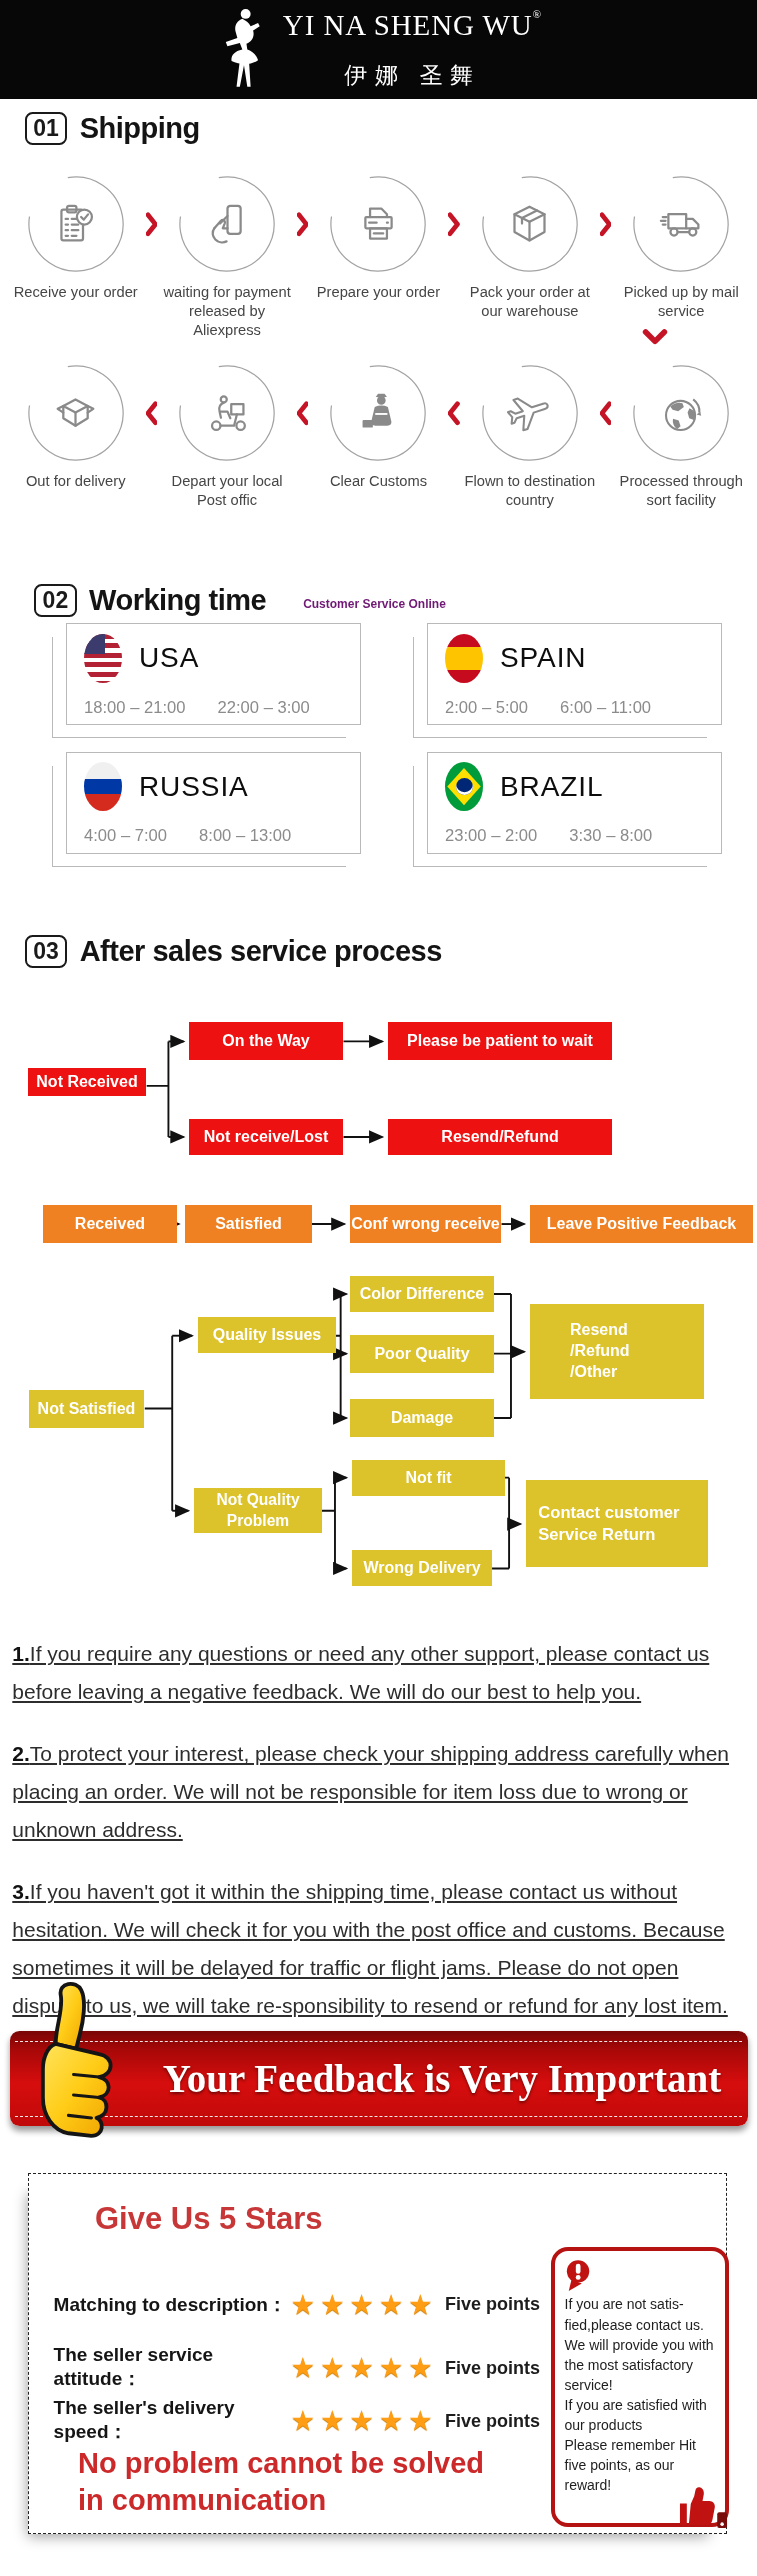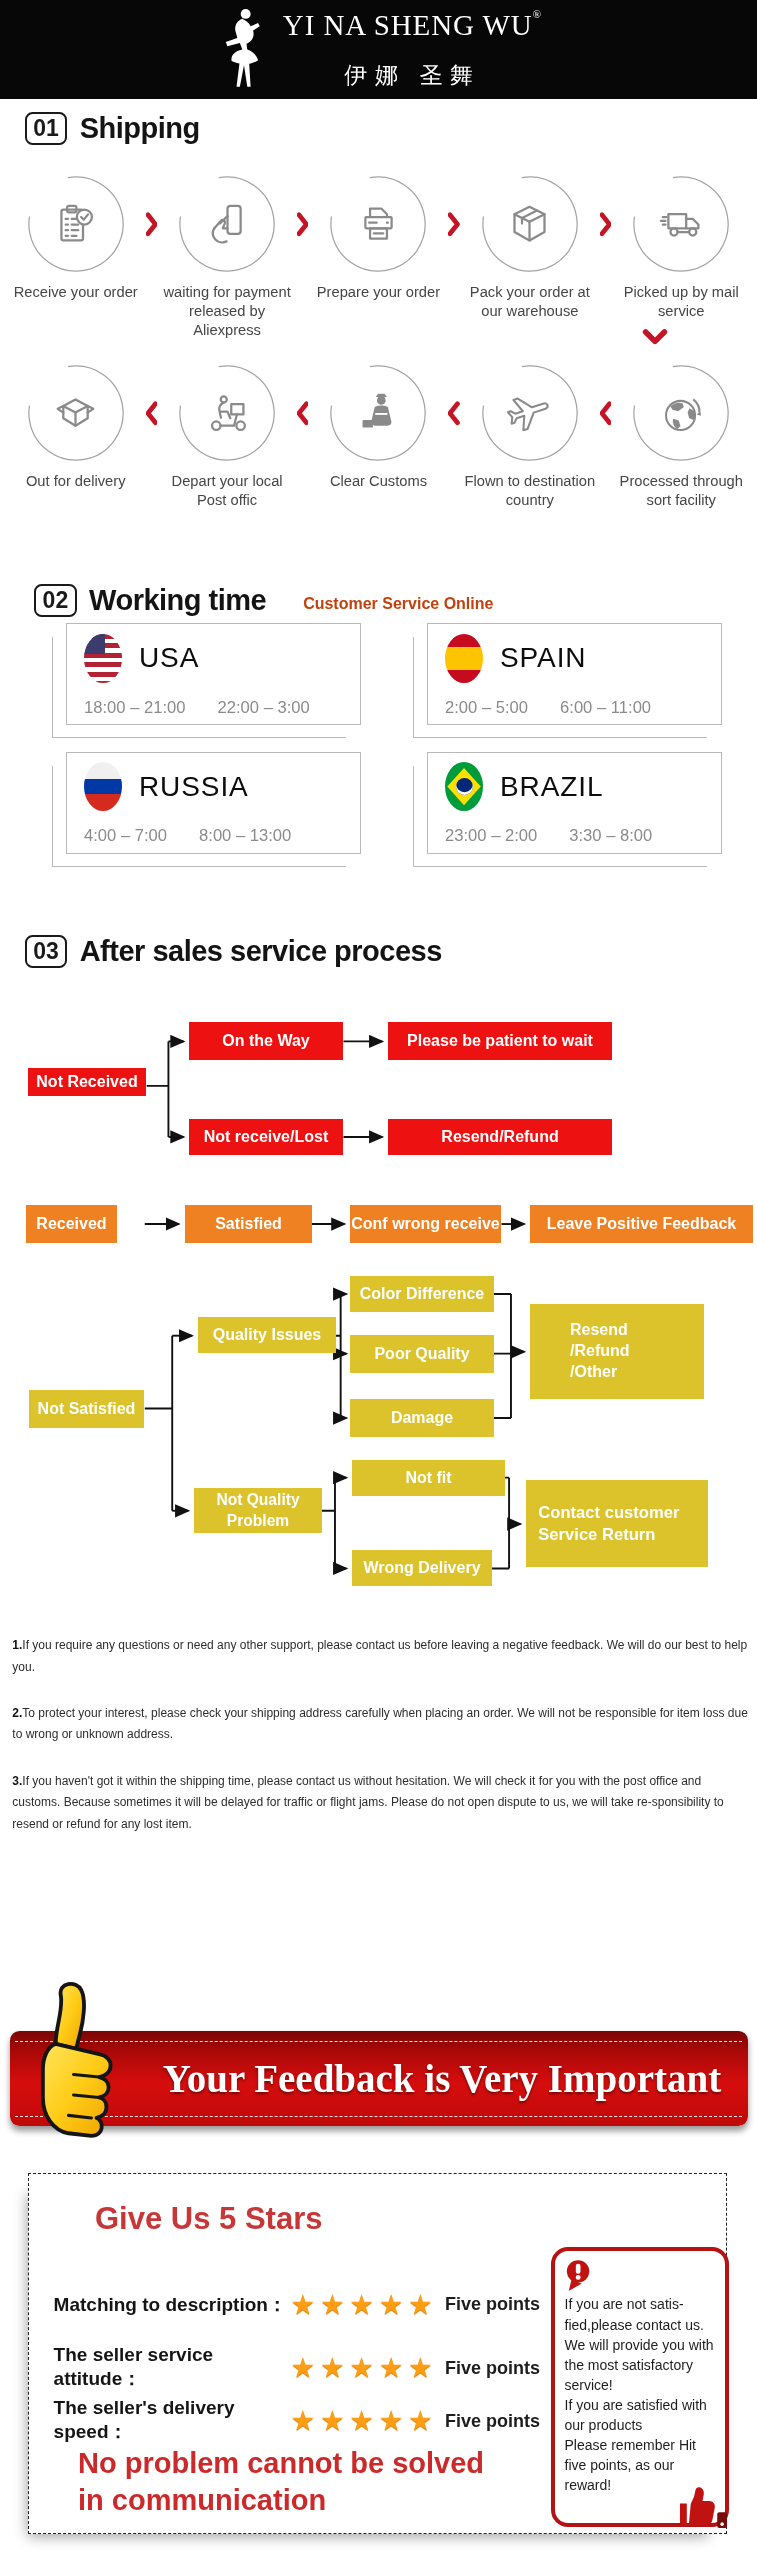--- a/index.html
+++ b/index.html
@@ -12,21 +12,21 @@
   #logo{display:block;}
   .brand-wrap{text-align:center;color:#fff;}
   .brand-line{font-family:"Liberation Serif",serif;font-size:29px;letter-spacing:0.9px;}
   .brand-line sup{font-size:11.4px;vertical-align:17px;}
   .brand-cn{font-size:23px;letter-spacing:7.6px;margin-top:18px;}
   
   .sec-title{display:flex;align-items:center;gap:12.3px;}
   .sec-num{border:2.4px solid #1a1a1a;border-radius:7.6px;font-size:23px;font-weight:700;
            padding:2.8px 6.6px;color:#1a1a1a;line-height:1;}
   .sec-name{font-size:29px;font-weight:600;color:#141414;letter-spacing:-0.5px;}
-  .sec-sub{font-size:16px;font-weight:700;color:#c2410c;margin-left:24.6px;margin-top:7.6px;}
+  .sec-sub{font-size:12px;font-weight:700;color:#701a75;margin-left:24.6px;margin-top:7.6px;}
   
   .ship-row{display:flex;align-items:flex-start;}
   .ship-col{width:140px;display:flex;flex-direction:column;align-items:center;}
   .ship-circle{width:98px;height:98px;position:relative;}
   .ship-circle .arc{position:absolute;left:0;top:0;}
   .gicon{position:absolute;left:26.5px;top:26.5px;width:45px;height:45px;}
   .ship-label{margin-top:9.5px;font-size:14.7px;color:#464646;text-align:center;
               line-height:1.3;max-width:142px;}
   .ship-arrow{width:11.4px;margin-top:37px;flex:none;}
   
@@ -53,21 +53,21 @@
   #flow svg.wires{position:absolute;left:0;top:0;}
   .fb{position:absolute;color:#fff;font-weight:700;font-size:16px;display:flex;
       align-items:center;justify-content:center;text-align:center;line-height:1.3;box-sizing:border-box;}
   .fb.red{background:#ee1111;}
   .fb.orange{background:#ef8122;}
   .fb.yellow{background:#dcc22b;}
   .fb.left{justify-content:flex-start;text-align:left;}
   .pre{white-space:pre-line;}
   
   #notes{top:1635px;left:12.3px;width:737px;}
-  .note{margin:0 0 24.6px 0;font-size:12px;line-height:1.8;color:#2d2d2d;}
+  .note{margin:0 0 24.6px 0;font-size:21px;line-height:1.8;color:#2d2d2d;text-decoration:underline;}
   .note b{font-weight:700;color:#111;}
   
   #banner{top:2031px;left:9.5px;width:738px;height:95px;border-radius:9.5px;
           background:linear-gradient(180deg,#7a0606 0%,#a80808 20%,#d60d0d 55%,#c00909 100%);
           box-shadow:0 4.7px 6.6px rgba(0,0,0,.4);}
   #banner::before{content:"";position:absolute;left:5.7px;right:5.7px;top:9.5px;bottom:9.5px;
           border-top:1.9px dashed rgba(255,255,255,.9);border-bottom:1.9px dashed rgba(255,255,255,.9);}
   .banner-text{position:absolute;left:142px;right:15px;top:0;bottom:0;display:flex;
           align-items:center;justify-content:center;color:#fff;
           font-family:"Liberation Serif",serif;font-weight:700;font-size:39px;
@@ -397,21 +397,21 @@
       <line x1="538" y1="545" x2="550" y2="545" marker-end="url(#ah)"></line>
     </g>
   </svg>
 
   <div class="fb red" style="left:28px;top:60px;width:118px;height:28px;">Not Received</div>
   <div class="fb red" style="left:189px;top:14px;width:154px;height:38px;">On the Way</div>
   <div class="fb red" style="left:388px;top:14px;width:224px;height:38px;">Please be patient to wait</div>
   <div class="fb red" style="left:189px;top:111px;width:154px;height:36px;">Not receive/Lost</div>
   <div class="fb red" style="left:388px;top:111px;width:224px;height:36px;">Resend/Refund</div>
 
-  <div class="fb orange" style="left:26px;top:197px;width:91px;height:38px;">Received</div>
+  <div class="fb orange" style="left:43px;top:197px;width:134px;height:38px;">Received</div>
   <div class="fb orange" style="left:185px;top:197px;width:127px;height:38px;">Satisfied</div>
   <div class="fb orange" style="left:350px;top:197px;width:151px;height:38px;">Conf wrong receive</div>
   <div class="fb orange" style="left:530px;top:197px;width:223px;height:38px;">Leave Positive Feedback</div>
 
   <div class="fb yellow" style="left:350px;top:268px;width:144px;height:36px;">Color Difference</div>
   <div class="fb yellow" style="left:198px;top:309px;width:138px;height:36px;">Quality Issues</div>
   <div class="fb yellow" style="left:350px;top:327px;width:144px;height:38px;">Poor Quality</div>
   <div class="fb yellow" style="left:350px;top:391px;width:144px;height:38px;">Damage</div>
   <div class="fb yellow pre left" style="left:530px;top:296px;width:174px;height:95px;padding-left:40px;">Resend
 /Refund

